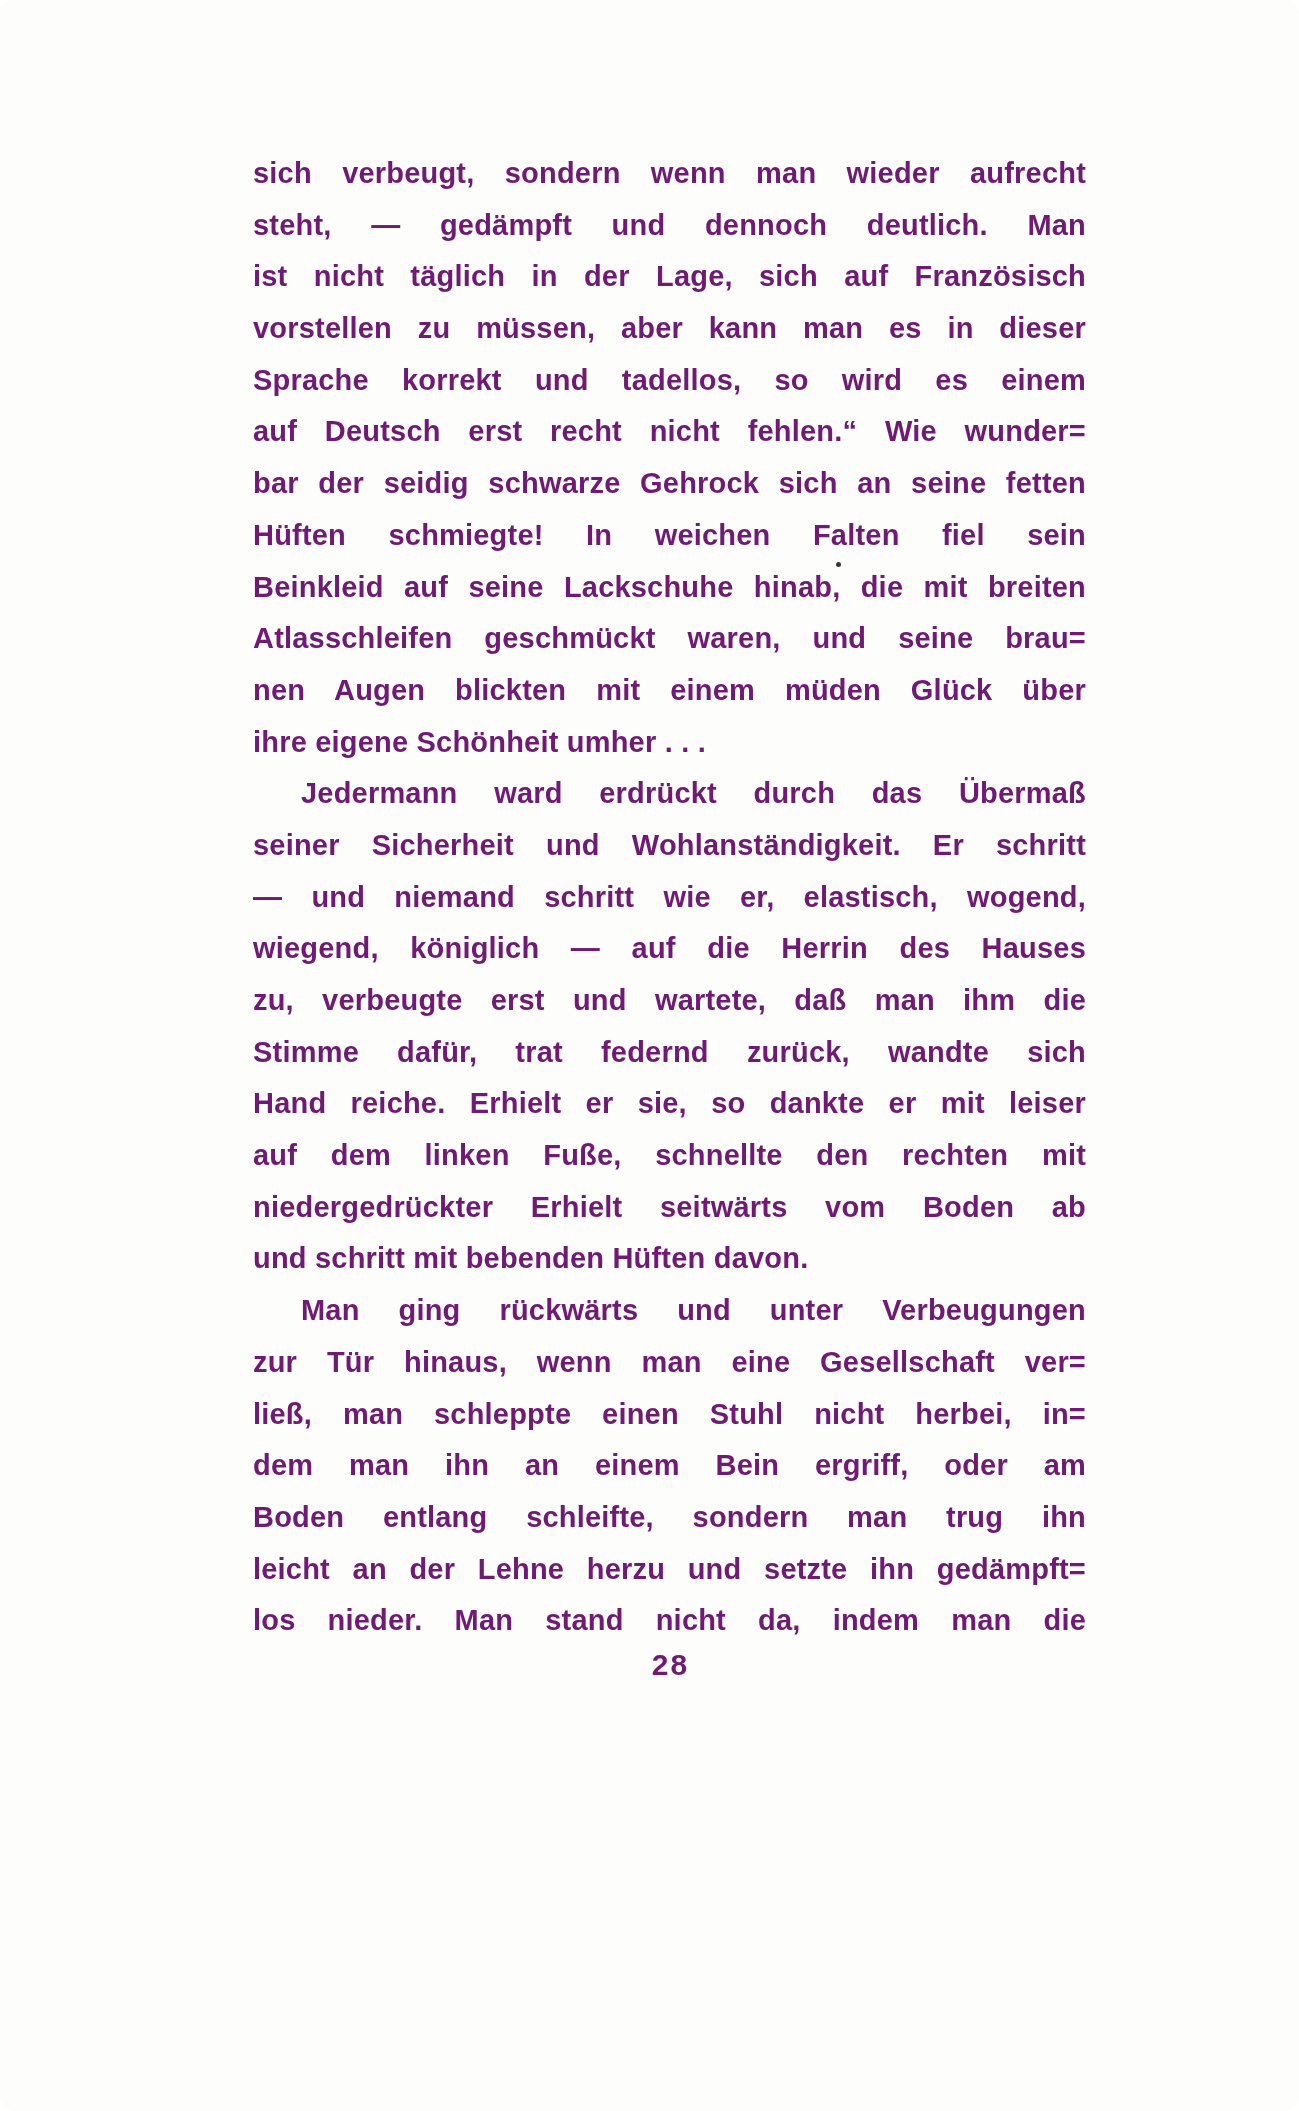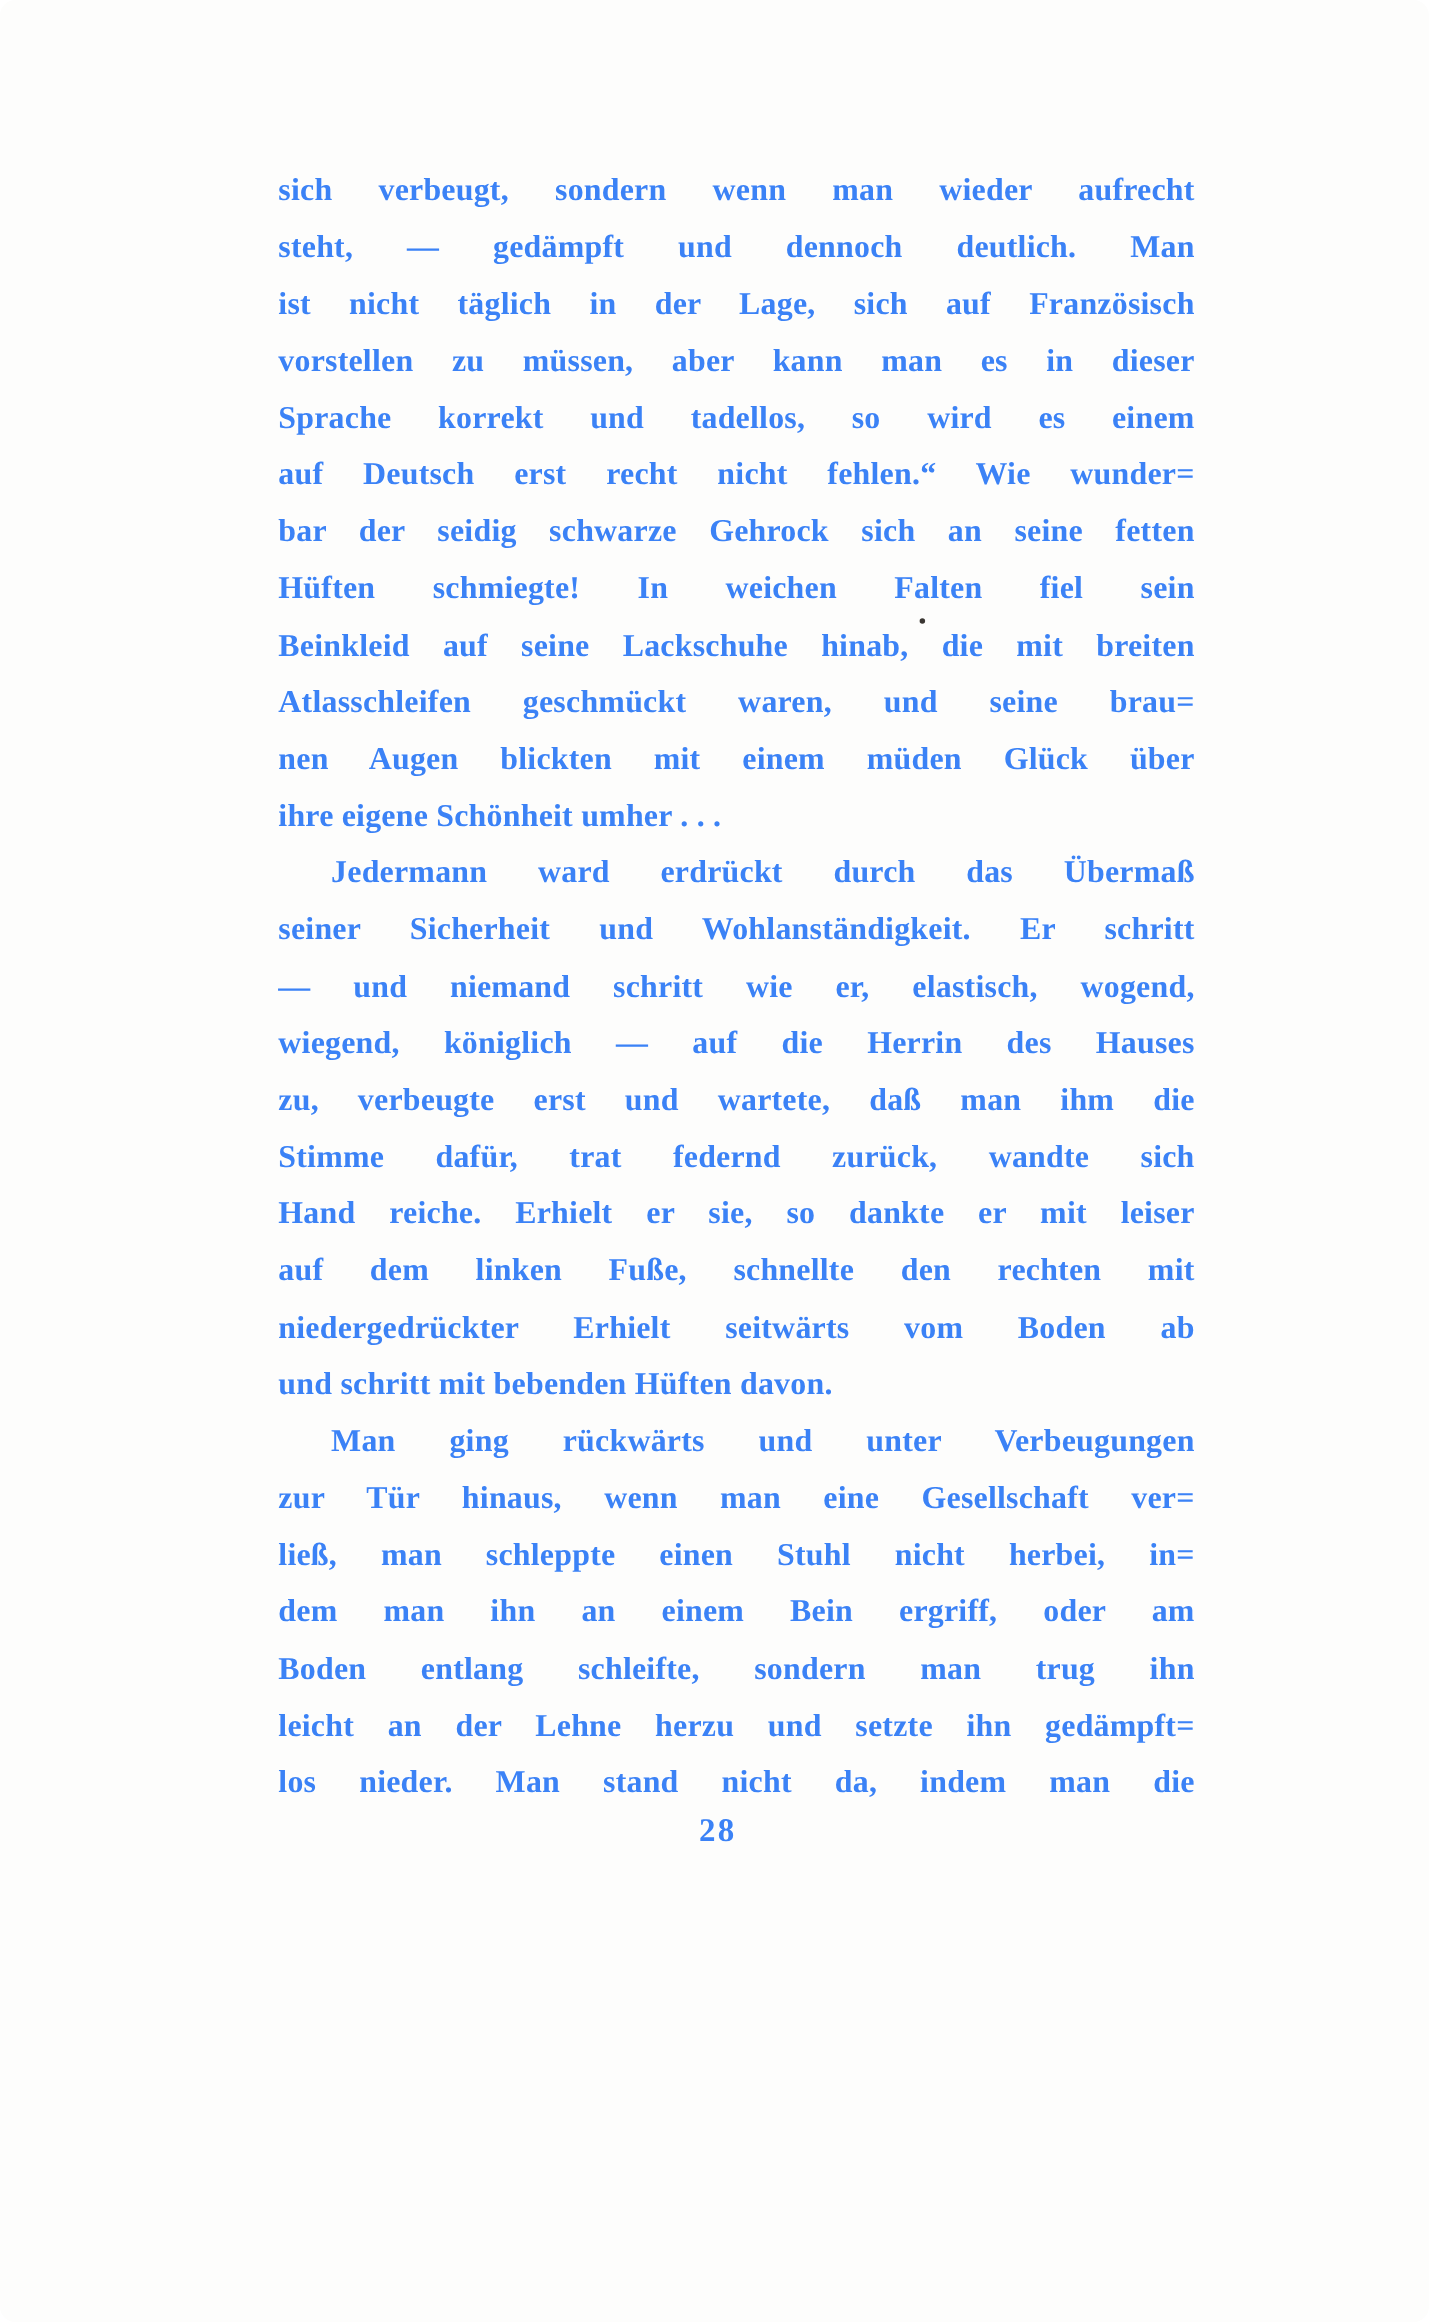--- a/index.html
+++ b/index.html
@@ -6,22 +6,22 @@
     margin: 0;
     padding: 0;
     background: #ffffff;
   }
   .page {
     position: relative;
     width: 1299px;
     height: 2111px;
     background: #fdfdfc;
     overflow: hidden;
-    font-family: Liberation Serif, serif;
-    color: #3b82f6;
+    font-family: Liberation Sans, sans-serif;
+    color: #701a75;
     border-radius: 14px;
   }
   .text-block {
     position: absolute;
     left: 253px;
     top: 148px;
     width: 833px;
     font-size: 29px;
     font-weight: bold;
     line-height: 51.7px;
@@ -33,21 +33,21 @@
     text-align-last: justify;
   }
   .line.end {
     text-align-last: left;
   }
   .line.indent {
     text-indent: 48px;
   }
   .page-number {
     position: absolute;
-    left: 236px;
+    left: 254px;
     top: 1648px;
     width: 833px;
     text-align: center;
     font-size: 30px;
     font-weight: bold;
     letter-spacing: 2px;
   }
   .artifact-dot {
     position: absolute;
     left: 836px;

